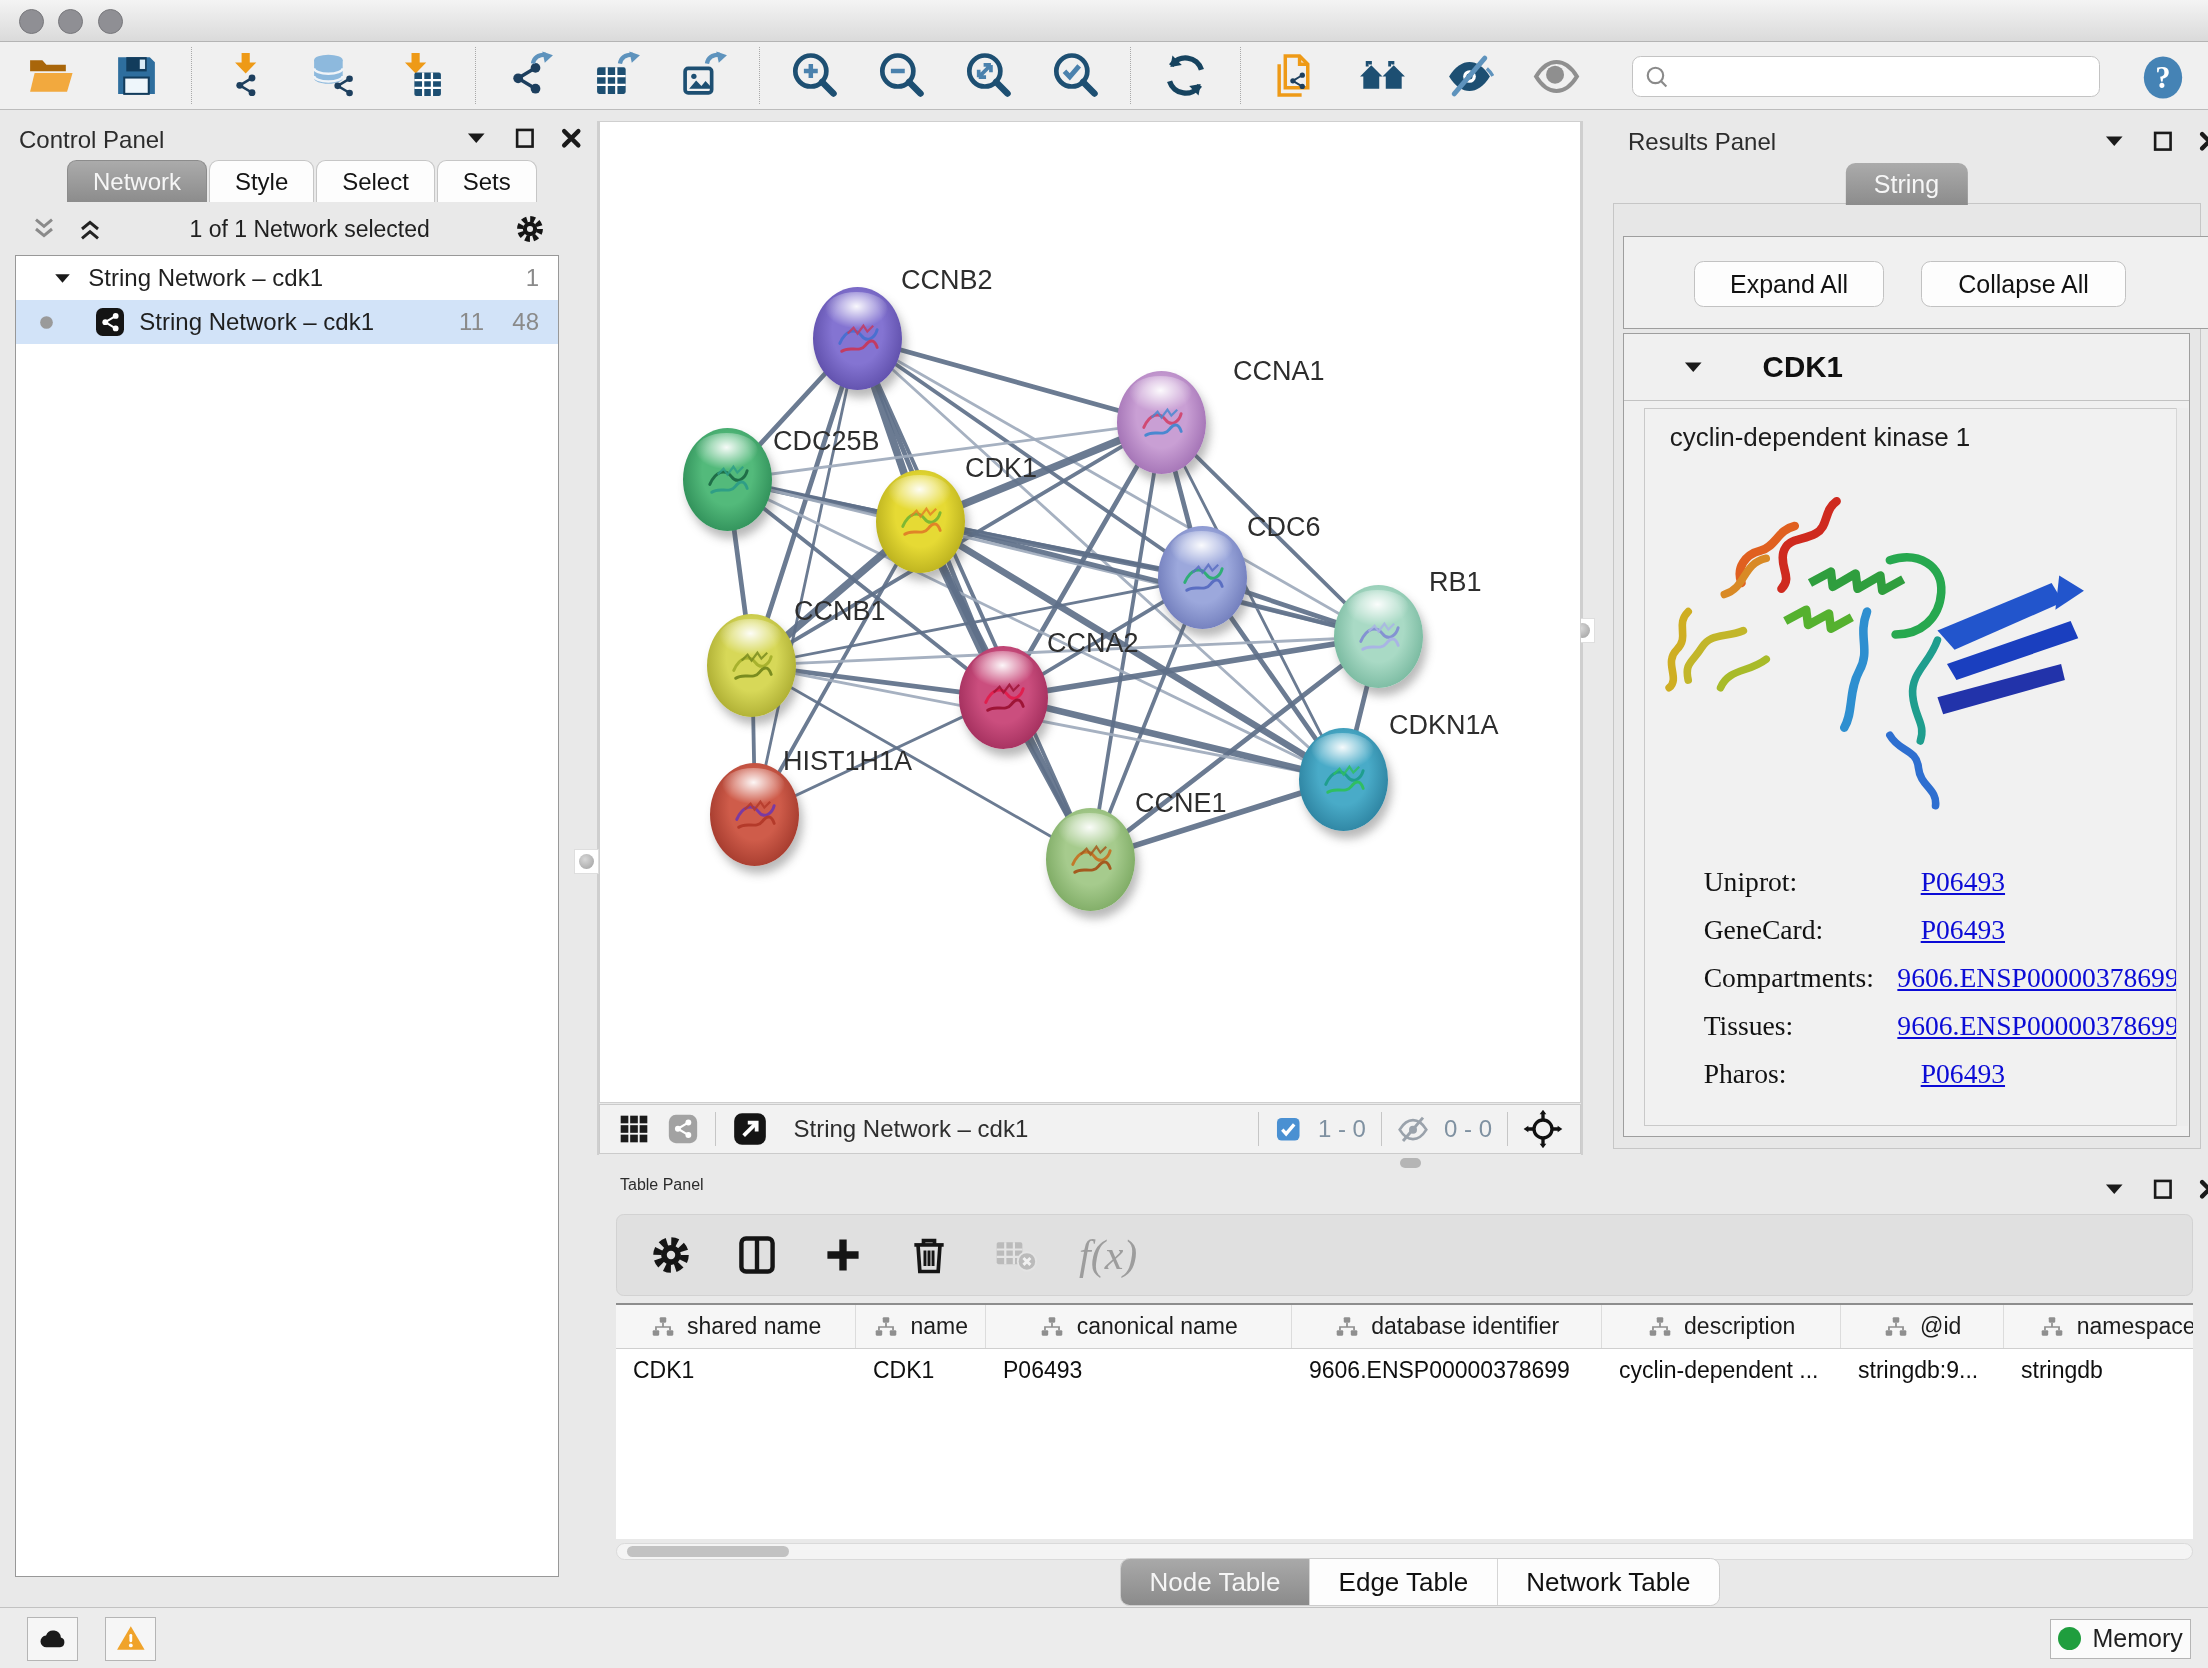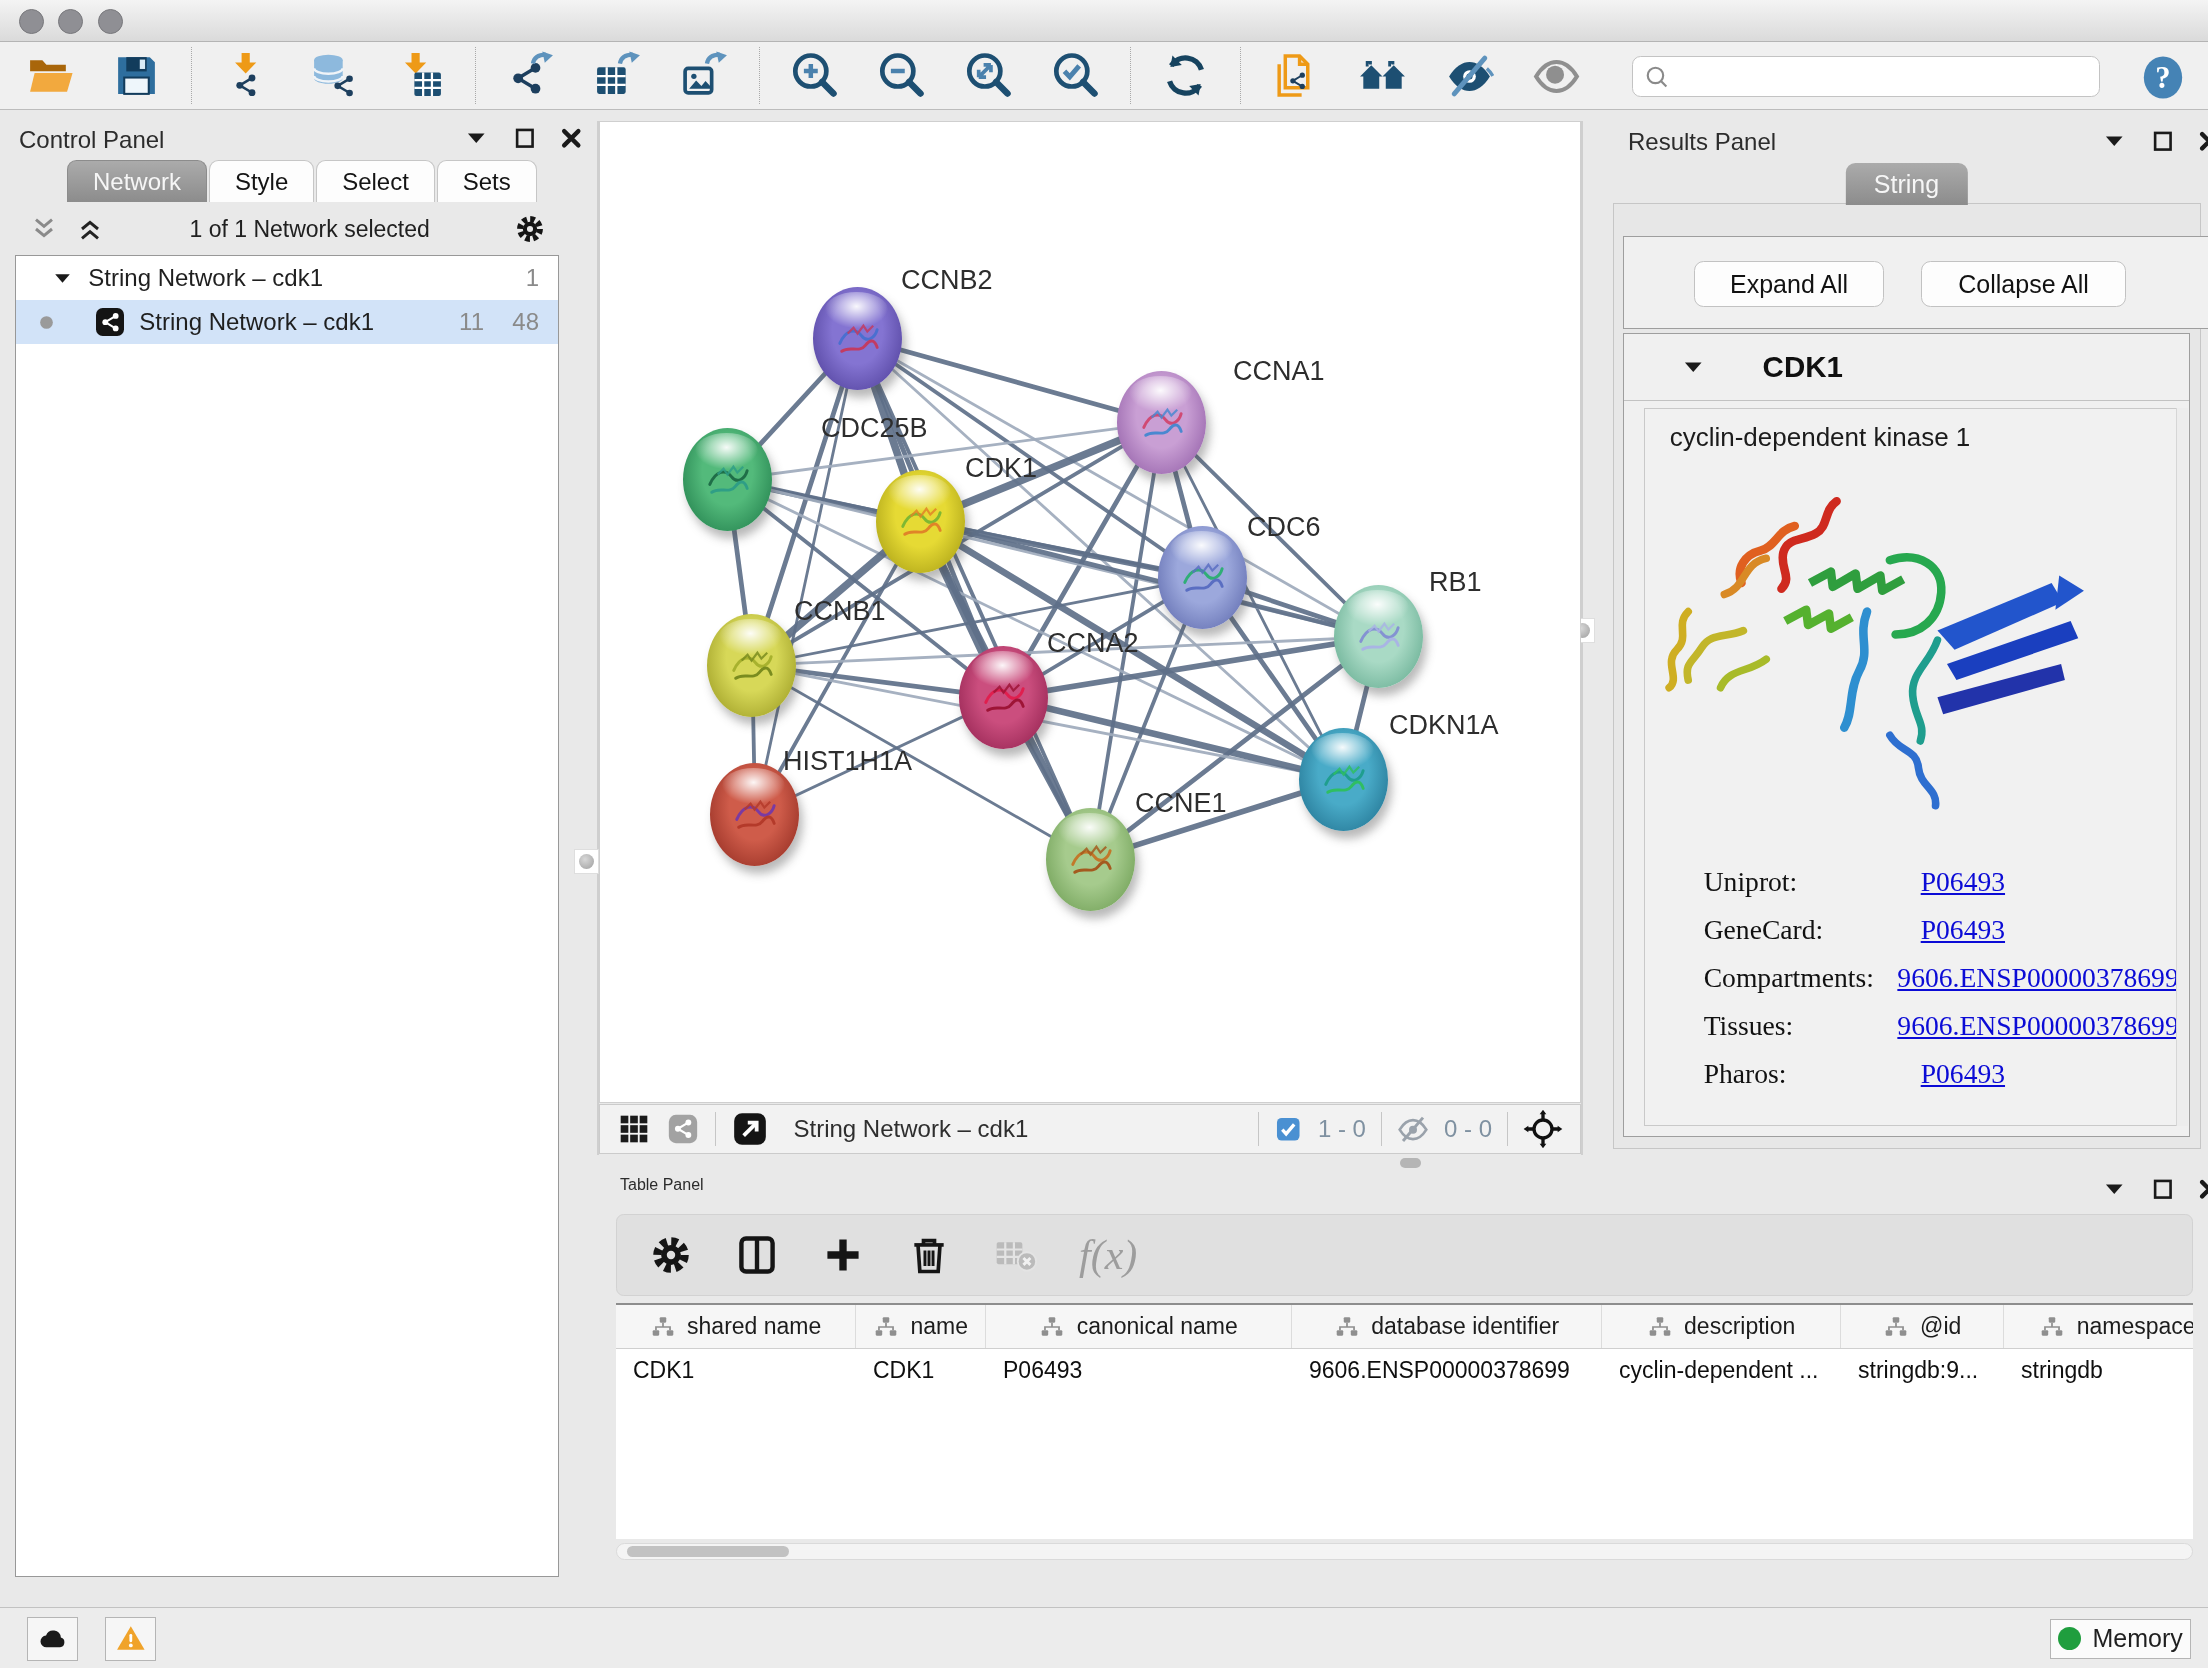--- a/index.html
+++ b/index.html
@@ -472,21 +472,21 @@
     </div>
     <div class="nlabel" style="left: 633px; top: 234px;">CCNA1</div>
     <div class="node" style="left: 83px; top: 306px; background: radial-gradient(at 50% 42%, rgb(83, 186, 123) 40%, rgb(30, 122, 72) 94%);">
       <div class="gloss"></div>
     <svg viewBox="0 0 60 60">
       <path d="M12 34c6-14 16-16 22-8s14 2 16-6" stroke="#1f6e48" stroke-width="3" fill="none" stroke-linecap="round"></path>
       <path d="M14 42c8-6 18 2 24-6s10-4 12 2" stroke="#2f9e86" stroke-width="3" fill="none" stroke-linecap="round"></path>
       <path d="M20 24l6-6 4 6 6-8 4 6 6-6" stroke="#2f9e86" stroke-width="2.2" fill="none" opacity=".85"></path>
     </svg>
     </div>
-    <div class="nlabel" style="left: 173px; top: 291px; margin-left: 48px;">CDC25B</div>
+    <div class="nlabel" style="left: 173px; top: 304px;">CDC25B</div>
     <div class="node" style="left: 276px; top: 348px; background: radial-gradient(at 50% 42%, rgb(230, 218, 52) 40%, rgb(163, 154, 18) 94%);">
       <div class="gloss"></div>
     <svg viewBox="0 0 60 60">
       <path d="M12 34c6-14 16-16 22-8s14 2 16-6" stroke="#7fb832" stroke-width="3" fill="none" stroke-linecap="round"></path>
       <path d="M14 42c8-6 18 2 24-6s10-4 12 2" stroke="#e08428" stroke-width="3" fill="none" stroke-linecap="round"></path>
       <path d="M20 24l6-6 4 6 6-8 4 6 6-6" stroke="#e08428" stroke-width="2.2" fill="none" opacity=".85"></path>
     </svg>
     </div>
     <div class="nlabel" style="left: 365px; top: 331px;">CDK1</div>
     <div class="node" style="left: 558px; top: 404px; background: radial-gradient(at 50% 42%, rgb(156, 168, 220) 40%, rgb(90, 102, 170) 94%);">
@@ -860,20 +860,25 @@
           <div class="td" style="width: 310px;">9606.ENSP00000378699</div>
           <div class="td" style="width: 239px;">cyclin-dependent ...</div>
           <div class="td" style="width: 163px;">stringdb:9...</div>
           <div class="td" style="width: 228px;">stringdb</div>
         </div>
       </div>
   </div>
   <div class="tp-hscroll">
       <i></i>
     </div>
+  <div class="tp-tabs" id="tp-tabs">
+      <div class="tp-tab sel">Node Table</div>
+      <div class="tp-tab">Edge Table</div>
+      <div class="tp-tab">Network Table</div>
+    </div>
 </div>
 
 <div class="statusbar">
   <span class="sb-btn icon" style="left:27px">
       <svg viewBox="0 0 24 24">
         <path d="M7.2 19a4.6 4.6 0 0 1-.5-9.2A6 6 0 0 1 18.3 11.4 3.9 3.9 0 0 1 17.7 19z" fill="#1a1a1a"></path>
       </svg>
     </span>
   <span class="sb-btn icon" style="left:105px">
       <svg viewBox="0 0 24 24">

